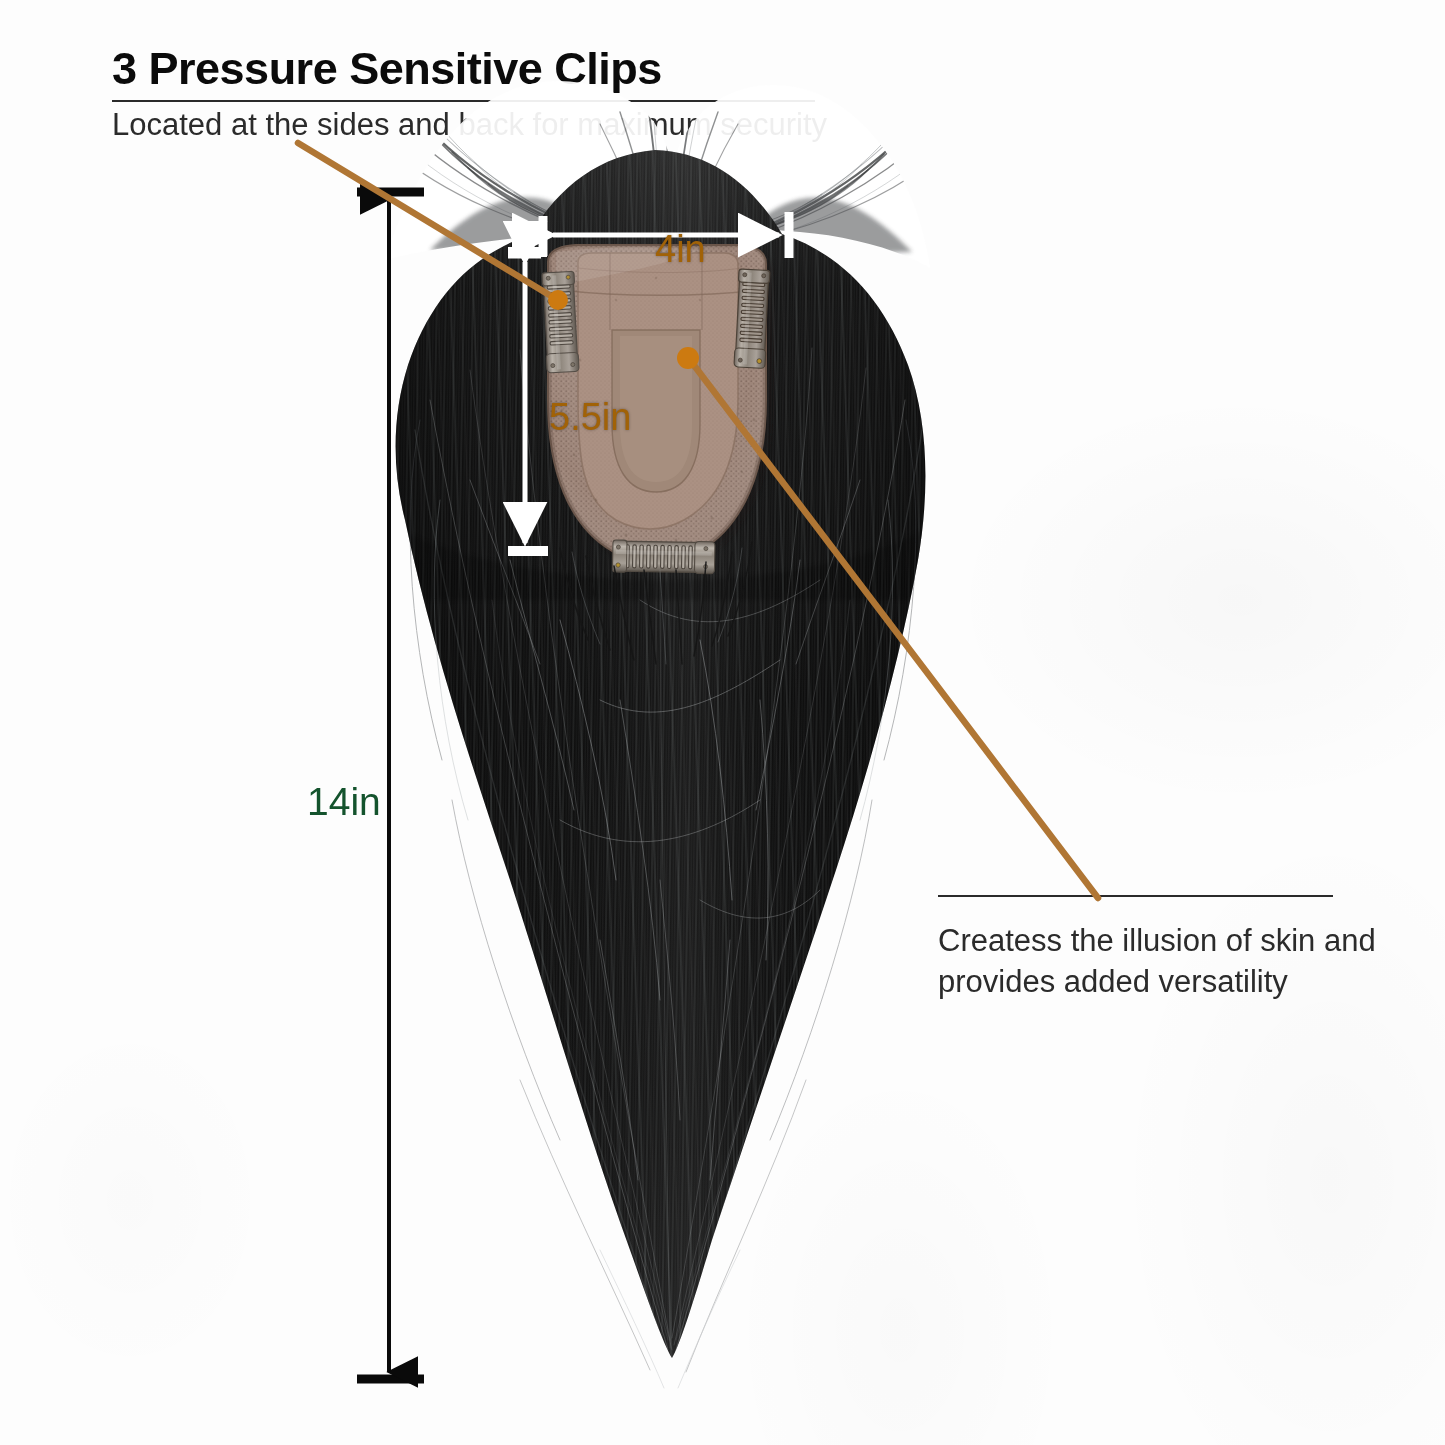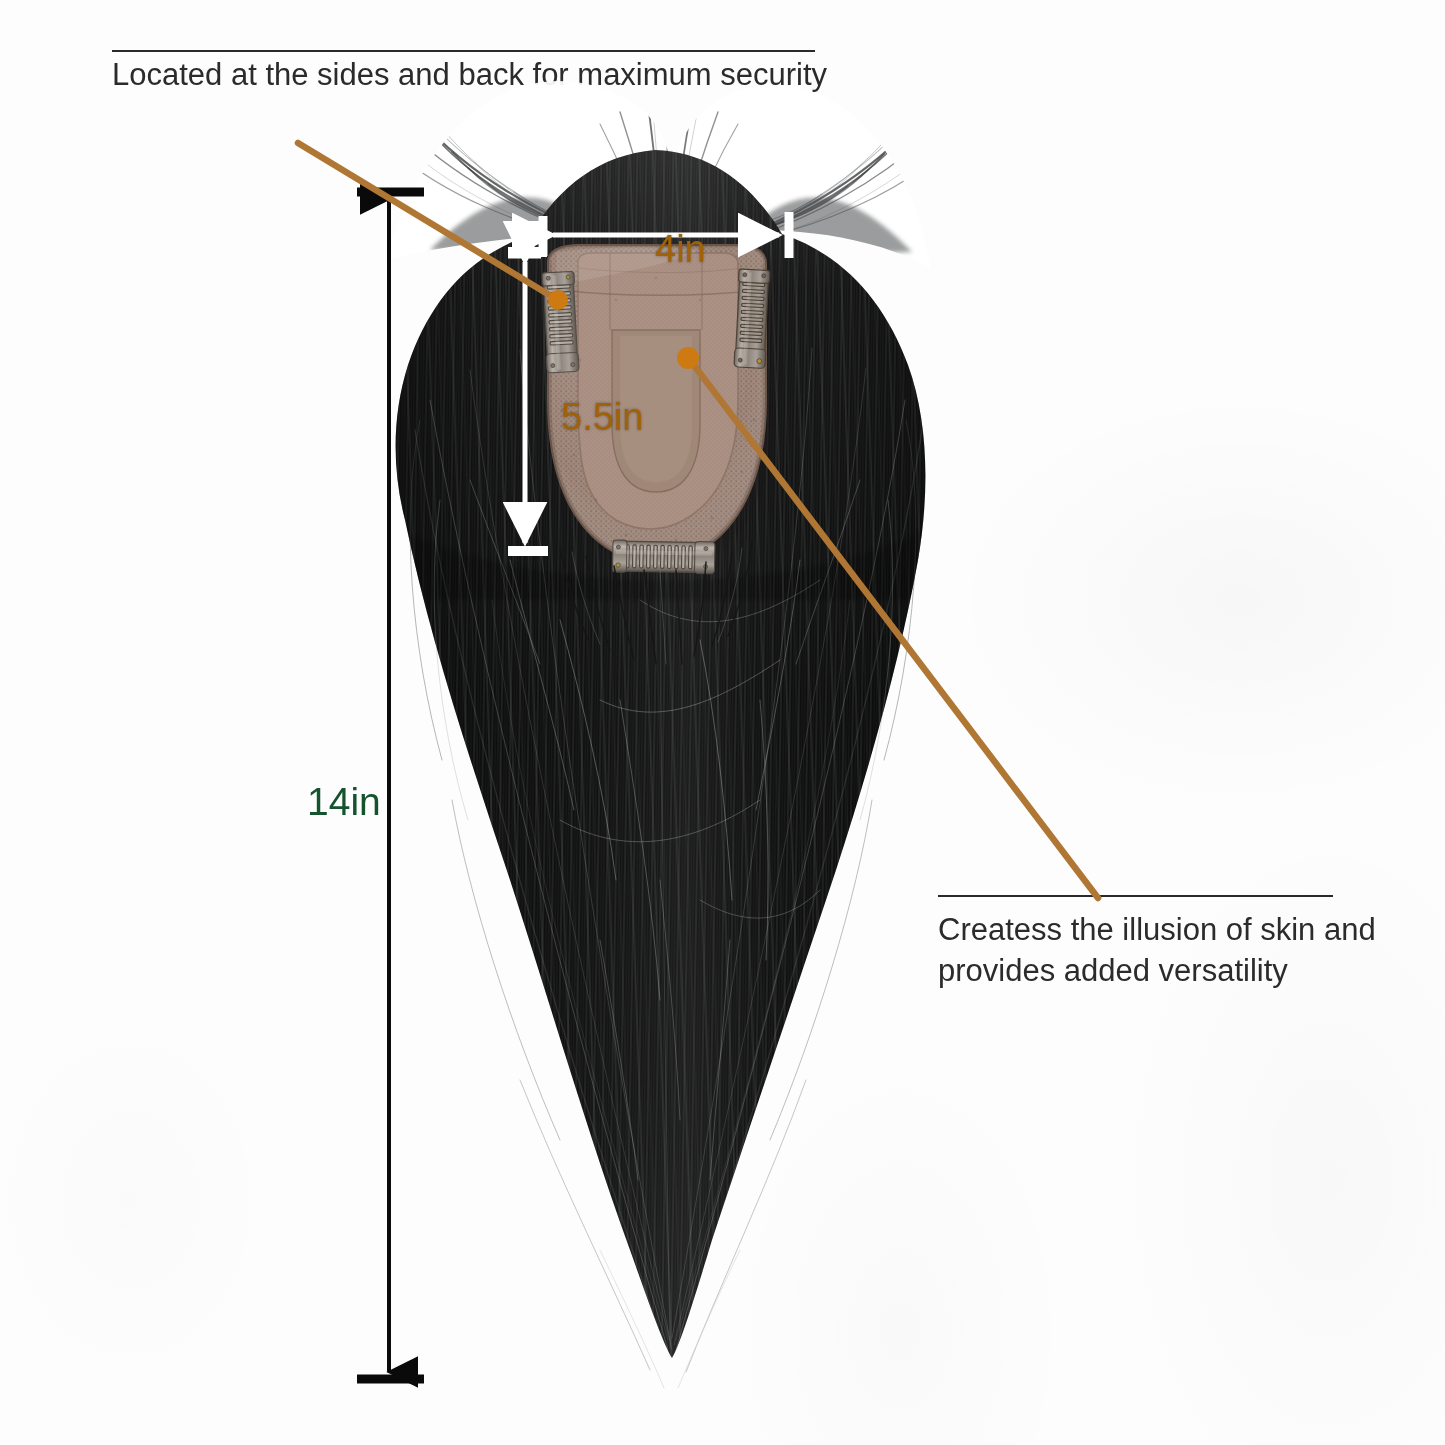--- a/index.html
+++ b/index.html
@@ -45,21 +45,21 @@
   }
 
   #callout-clips { left: 112px; top: 44px; }
   #callout-clips .c-title { font-size: 45px; line-height: 50px; }
   #callout-clips .c-rule { width: 703px; margin-top: 6px; }
   #callout-clips .c-desc { font-size: 31px; line-height: 38px; margin-top: 4px; white-space: nowrap; }
 
   #callout-silk { left: 938px; top: 888px; }
   #callout-silk .c-title { font-size: 44px; line-height: 50px; }
   #callout-silk .c-rule { width: 395px; margin-top: 7px; }
-  #callout-silk .c-desc { font-size: 31px; line-height: 41px; margin-top: 12px; width: 460px; }
+  #callout-silk .c-desc { font-size: 31px; line-height: 41px; margin-top: 23px; width: 460px; }
 
   
   .layer {
     position: absolute;
     left: 0; top: 0;
     width: 1445px; height: 1445px;
     pointer-events: none;
   }
   #hair-layer { z-index: 2; }
   #base-layer { z-index: 3; }
@@ -73,21 +73,21 @@
   .dim-white {
     color: #a16207;
     font-size: 38px;
     text-shadow: 0 0 3px rgba(0,0,0,0.35);
   }
   .dim-black {
     color: #14532d;
     font-size: 39px;
   }
   #label-4in  { left: 655px; top: 228px; }
-  #label-55in { left: 549px; top: 396px; margin-left: 12px; }
+  #label-55in { left: 549px; top: 396px; }
   #label-14in { left: 307px; top: 780px; }
 </style>
 </head>
 <body>
 
 <div id="stage">
 
   <div class="bg-mottle"></div>
 
   <svg id="hair-layer" class="layer" viewBox="0 0 1445 1445" xmlns="http://www.w3.org/2000/svg">
@@ -535,20 +535,21 @@
       <path d="M1098,898 L690,360" stroke="#b07634" stroke-width="6.5" fill="none" stroke-linecap="round"></path>
       <circle cx="688" cy="358" r="11" fill="#cc7a11"></circle>
     </g>
   </svg>
 
   <div class="dim-label dim-white" id="label-4in">4in</div>
   <div class="dim-label dim-white" id="label-55in">5.5in</div>
   <div class="dim-label dim-black" id="label-14in">14in</div>
 
   <div class="callout" id="callout-clips">
+    <div class="c-title">3 Pressure Sensitive Clips</div>
     <div class="c-rule"></div>
     <div class="c-desc">Located at the sides and back for maximum security</div>
   </div>
 
   <div class="callout" id="callout-silk">
     <div class="c-rule"></div>
     <div class="c-desc">Createss the illusion of skin and provides added versatility</div>
   </div>
 
 </div>

